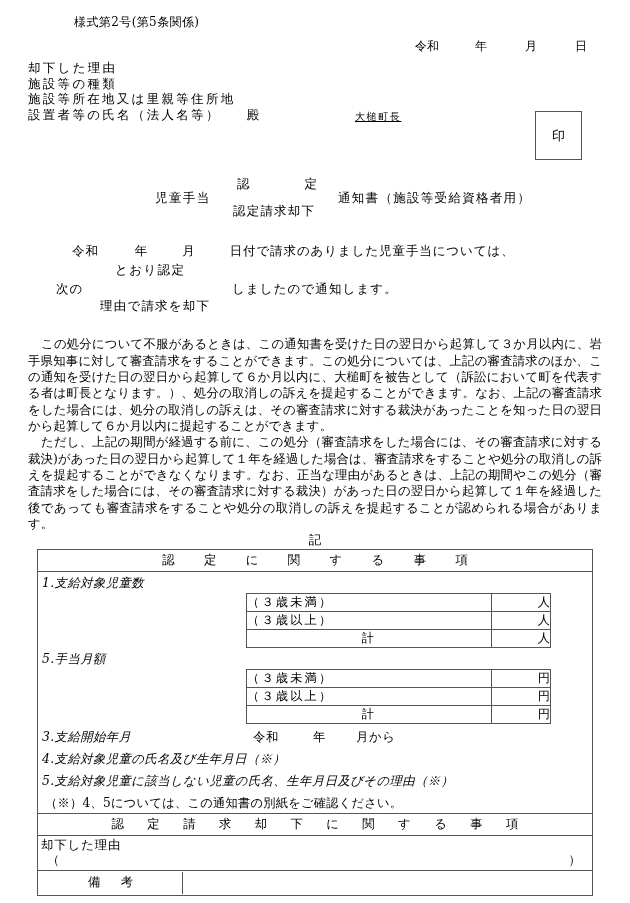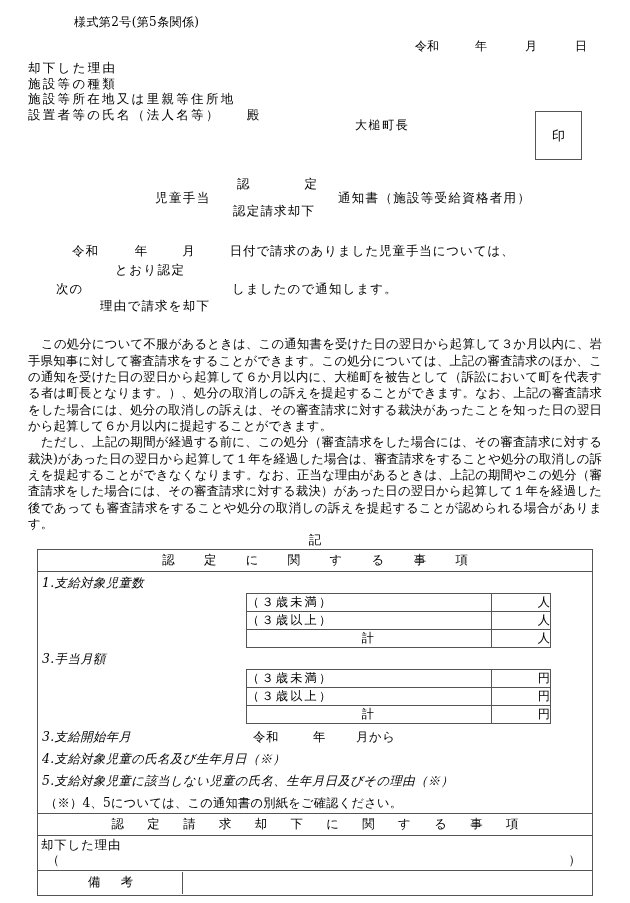--- a/index.html
+++ b/index.html
@@ -31,21 +31,21 @@
   #doc-date-row { left: 415px; top: 38px; font-size: 12px; }
   #doc-date-row .d-blank { display: inline-block; width: 36px; }
   #doc-date-row .d-blank-wide { display: inline-block; width: 38px; }
 
   
   #recipient-block { left: 28px; top: 60px; font-size: 12.5px; line-height: 15.5px; }
   #recipient-block div { letter-spacing: 2.3px; }
   #recipient-block .dono { letter-spacing: 0; padding-left: 26px; }
 
   
-  #issuer-name { left: 355px; top: 117px; font-size: 12px; letter-spacing: 1.6px; }
+  #issuer-name { left: 355px; top: 110px; font-size: 10px; letter-spacing: 1.6px; text-decoration: underline; }
   #seal-box {
     position: absolute; left: 535px; top: 111px; width: 47px; height: 49px;
     border: 1px solid #555; box-sizing: border-box;
     display: flex; align-items: center; justify-content: center;
     font-size: 13px;
   }
 
   
   #title-row { position: absolute; left: 0; top: 176px; width: 630px; }
   #title-inner { position: relative; height: 46px; }
@@ -227,21 +227,21 @@
                 </tr>
                 <tr>
                   <td class="lbl-center">計</td>
                   <td class="unit">人</td>
                 </tr>
               </tbody>
             </table>
           </div>
 
           <div id="block-amount">
-            <span class="item-label" style="top:1px;left:4px;">3.手当月額</span>
+            <span class="item-label" style="top:1px;left:4px;">5.手当月額</span>
             <table class="sub-table" style="top:19px;">
               <tbody>
                 <tr>
                   <td class="lbl-left">（３歳未満）</td>
                   <td class="unit">円</td>
                 </tr>
                 <tr>
                   <td class="lbl-left">（３歳以上）</td>
                   <td class="unit">円</td>
                 </tr>

